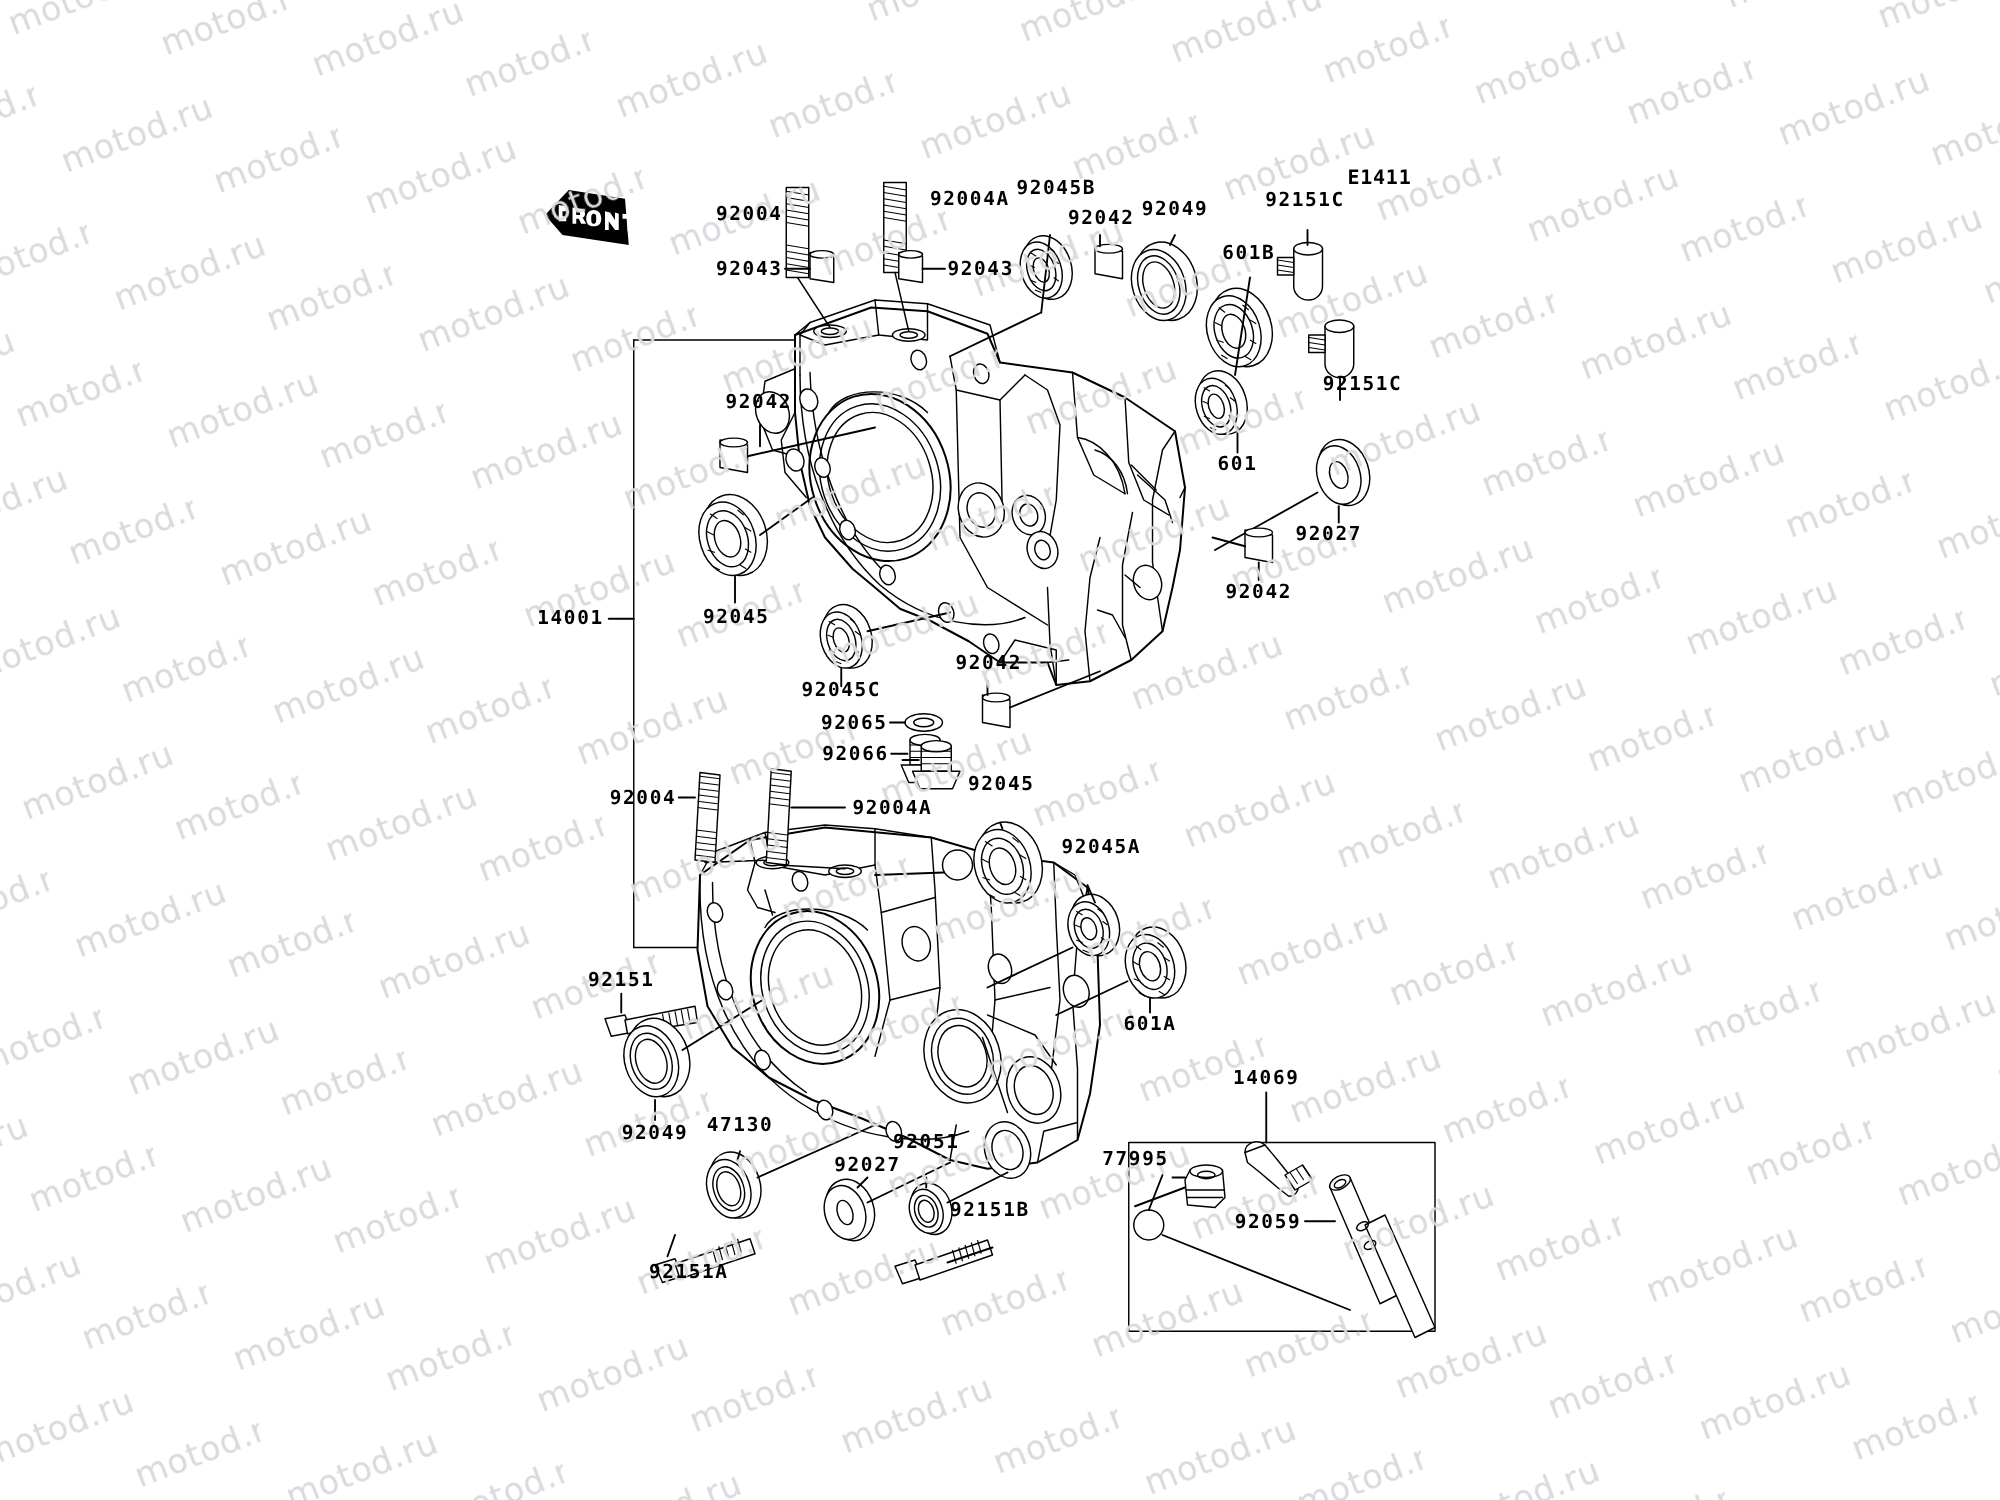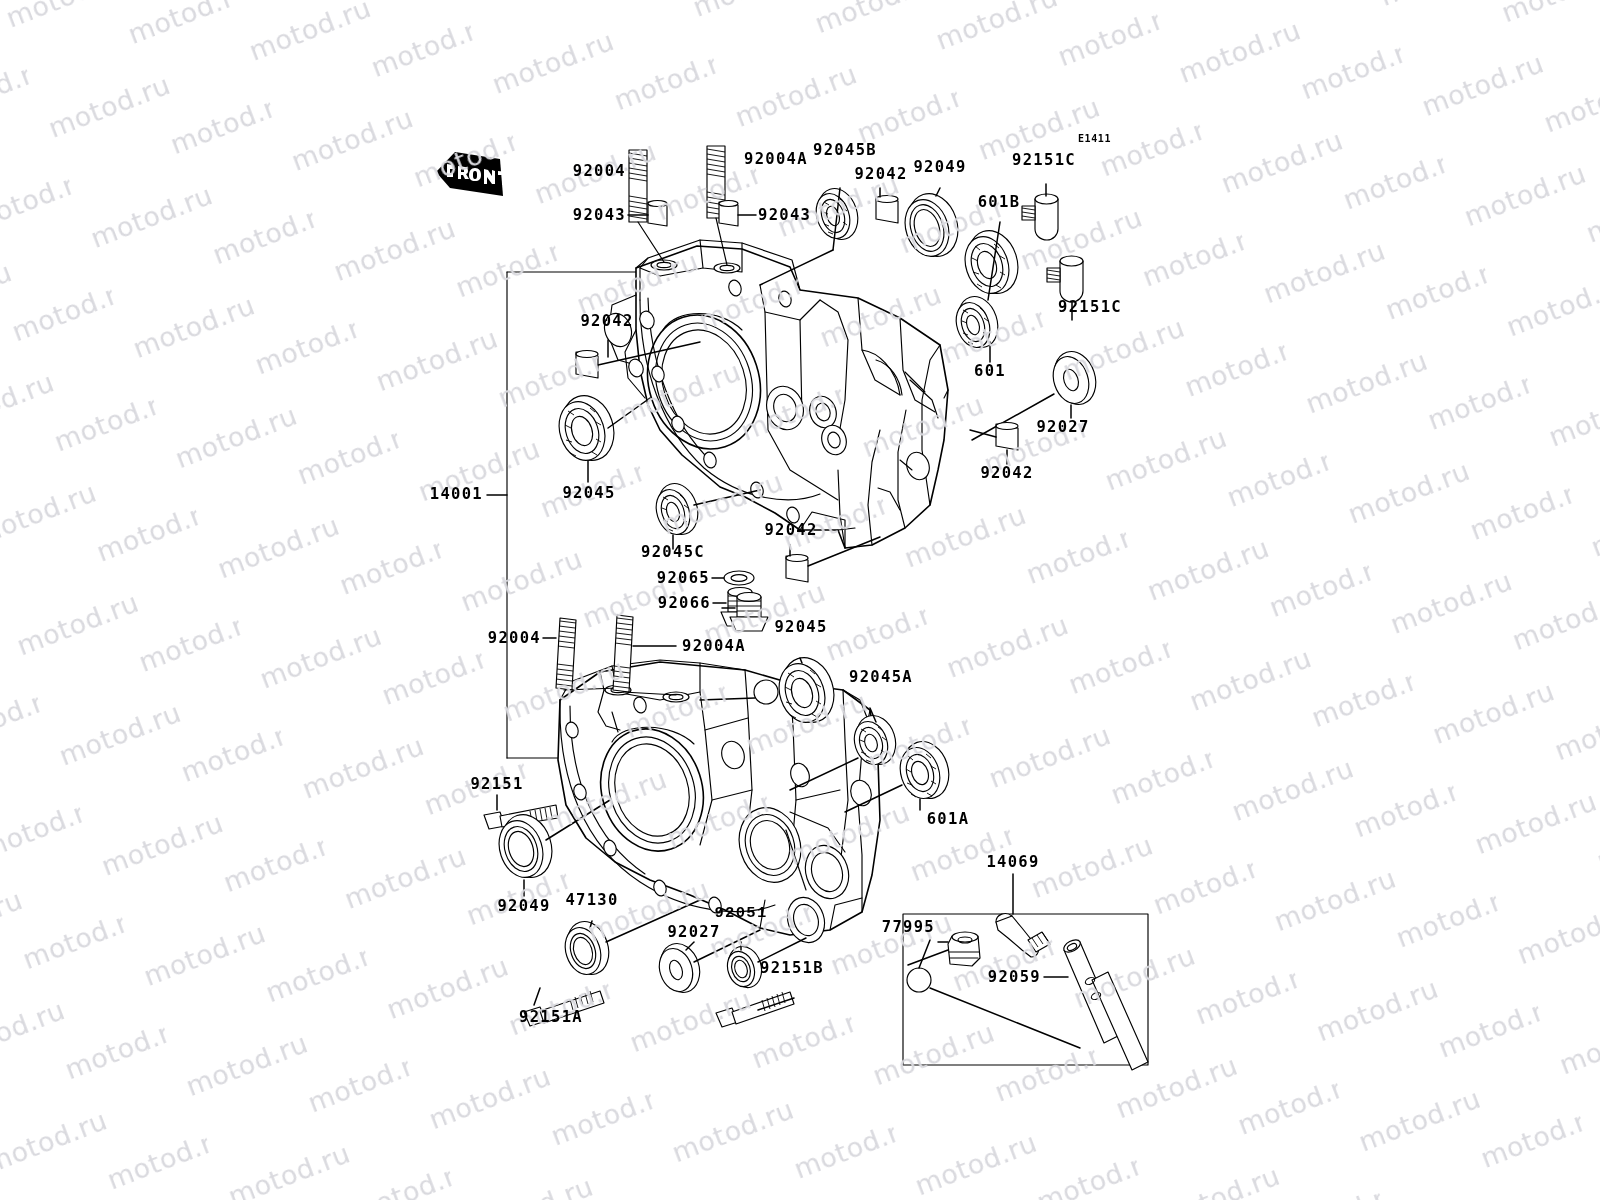--- a/index.html
+++ b/index.html
@@ -33,21 +33,21 @@
   .thin{fill:none;stroke:#000;stroke-width:0.9;}
   .blk{fill:#000;stroke:none;}
   .wht{fill:#fff;stroke:none;}
   
   .lbl{
     position:absolute;z-index:6;
     font-family:"DejaVu Sans Mono","Liberation Mono",monospace;
     font-size:15.5px;font-weight:bold;color:#000;
     letter-spacing:1.3px;white-space:nowrap;line-height:1;
   }
-  .lbl.small{font-size:10px;letter-spacing:0.6px;}
+  .lbl.small{font-size:16px;letter-spacing:0.6px;}
   .lbl.r{transform:translateX(-100%);}
   .lbl.c{transform:translateX(-50%);}
 </style>
 </head>
 <body>
 
 <div id="page">
 
   <div id="drawing">
   <svg width="1600" height="1200" viewBox="0 0 1600 1200" xmlns="http://www.w3.org/2000/svg">
@@ -557,26 +557,26 @@
     <div class="lbl r" style="left:483px;top:487px;">14001</div>
     <div class="lbl c" style="left:673px;top:545px;">92045C</div>
     <div class="lbl c" style="left:791px;top:523px;">92042</div>
     <div class="lbl r" style="left:710px;top:571px;">92065</div>
     <div class="lbl r" style="left:711px;top:596px;">92066</div>
 
     <div class="lbl r" style="left:541px;top:631px;">92004</div>
     <div class="lbl" style="left:682px;top:639px;">92004A</div>
     <div class="lbl c" style="left:801px;top:620px;">92045</div>
     <div class="lbl c" style="left:881px;top:670px;">92045A</div>
-    <div class="lbl c" style="left:920px;top:812px;margin-left:28px;">601A</div>
+    <div class="lbl c" style="left:920px;top:812px;">601A</div>
     <div class="lbl c" style="left:497px;top:777px;">92151</div>
     <div class="lbl c" style="left:524px;top:899px;">92049</div>
     <div class="lbl c" style="left:592px;top:893px;">47130</div>
     <div class="lbl c" style="left:694px;top:925px;">92027</div>
-    <div class="lbl c" style="left:741px;top:906px;font-family:Liberation Mono, monospace;">92051</div>
+    <div class="lbl c" style="left:741px;top:906px;">92051</div>
     <div class="lbl c" style="left:551px;top:1010px;">92151A</div>
     <div class="lbl" style="left:760px;top:961px;">92151B</div>
 
     <div class="lbl c" style="left:1013px;top:855px;">14069</div>
     <div class="lbl r" style="left:935px;top:920px;">77995</div>
     <div class="lbl r" style="left:1041px;top:970px;">92059</div>
 
   </div>
 </div>
 

